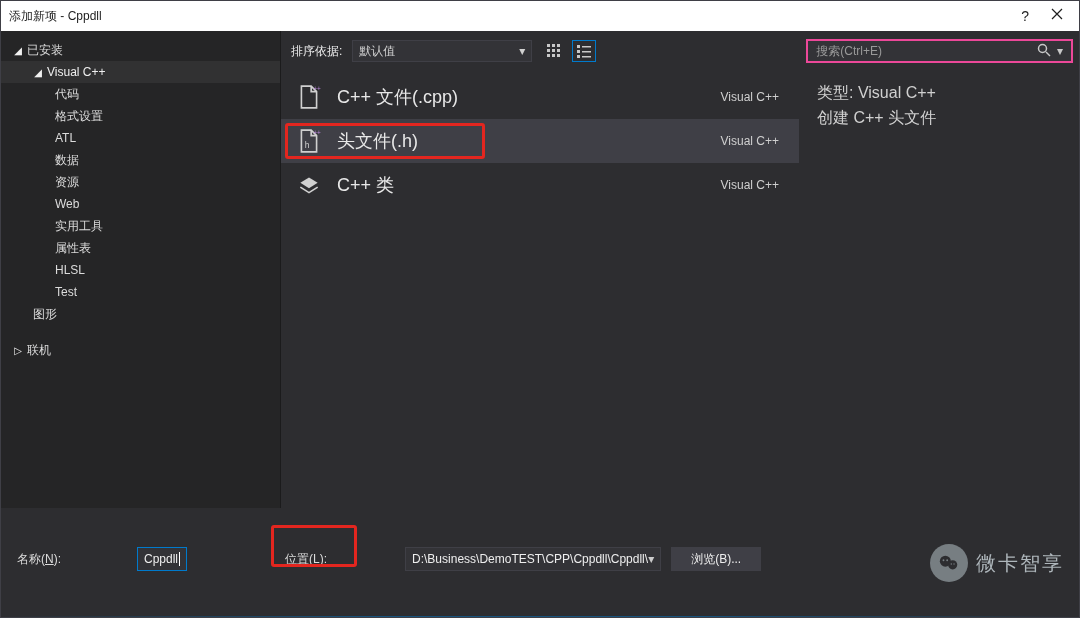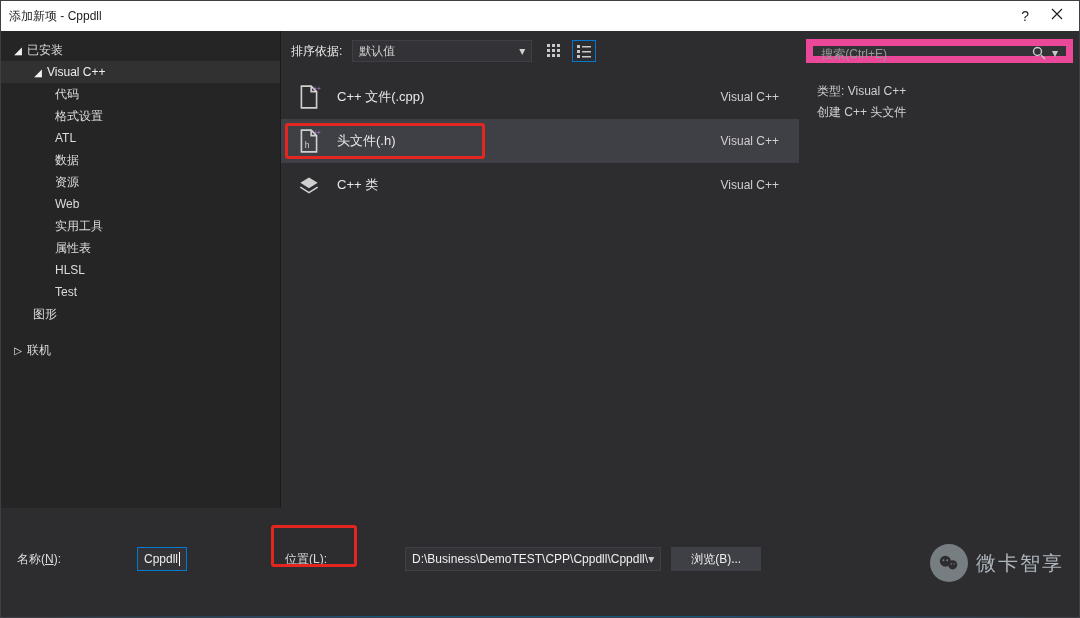--- a/index.html
+++ b/index.html
@@ -19,34 +19,34 @@
   .tree-row.highlight { color: #eee; font-weight: 500; background: rgba(255,255,255,0.06); }
   .caret { width: 10px; text-align: center; margin-right: 4px; font-size: 10px; color: #f1f1f1; }
   .center { flex: 1; display: flex; flex-direction: column; min-width: 0; }
   .sortbar { height: 40px; display: flex; align-items: center; gap: 10px; padding: 0 6px; }
   .sortbar .lbl { margin-left: 4px; }
   .sortbar .combo { width: 180px; height: 22px; background: #333337; border: 1px solid #3f3f46; display: flex; align-items: center; justify-content: space-between; padding: 0 6px; color: #d0d0d0; }
   .sortbar .viewtoggles { display: flex; gap: 6px; }
   .sortbar .vt { width: 24px; height: 22px; display: flex; align-items: center; justify-content: center; }
   .sortbar .vt.active { border: 1px solid #007acc; }
   .searchwrap { flex: 1; display: flex; align-items: center; margin-left: 200px; }
-  .searchbox { flex: 1; height: 24px; background: #333337; border: 7px solid #ec4899; display: flex; align-items: flex-start; padding: 0 8px; color: #999; }
+  .searchbox { flex: 1; height: 24px; background: #333337; border: 2px solid #ec4899; display: flex; align-items: center; padding: 0 8px; color: #999; }
   .searchbox .ph { flex: 1; }
   .searchbox .sicon { color: #ccc; }
   .listarea { flex: 1; overflow: hidden; padding: 4px 0; }
   .itemrow { display: flex; align-items: center; height: 44px; padding: 0 14px; gap: 14px; color: #e8e8e8; }
   .itemrow .icon { width: 28px; height: 28px; display: flex; align-items: center; justify-content: center; }
-  .itemrow .label { flex: 1; font-size: 13px; }
+  .itemrow .label { flex: 1; font-size: 18px; }
   .itemrow .lang { color: #cfcfcf; font-size: 12px; margin-right: 6px; }
   .itemrow.selected { background: #3f3f46; }
   .redbox-item .iconlabel, .redbox-bottom { position: relative; }
   .redbox-item .iconlabel { display:flex; align-items:center; gap:14px; }
   .redbox-item .iconlabel-border { position:absolute; left:-10px; top:-4px; width:200px; height:36px; border:3px solid #e3261f; border-radius:3px; pointer-events:none; }
   .rpanel { width: 280px; padding: 12px 18px; background: #2d2d30; }
-  .rpanel .line { font-size: 12px; color: #d0d0d0; margin-bottom: 4px; }
+  .rpanel .line { font-size: 16px; color: #d0d0d0; margin-bottom: 4px; }
   .bottom { height: 108px; padding: 6px 16px 12px 16px; display: flex; gap: 10px; }
   .formrow { display: flex; align-items: center; gap: 10px; }
   .formrow .flabel { width: 110px; color: #dcdcdc; }
   .formrow .flabel .ul { text-decoration: underline; }
   .formrow .finput { flex: 1; height: 24px; background: #333337; border: 1px solid #3f3f46; color: #eee; padding: 0 6px; display: flex; align-items: center; }
   .formrow .finput.focused { border: 1px solid #007acc; }
   .formrow .browse { width: 90px; height: 24px; margin-right: 100px; border: 1px solid #3f3f46; background: #3f3f46; color: #eee; display:flex; align-items:center; justify-content:center; }
   .actions { display: flex; justify-content: flex-end; gap: 10px; padding-right: 16px; margin-top: 2px; }
   .actions .btn { min-width: 80px; height: 26px; padding: 0 14px; display:flex; align-items:center; justify-content:center; border:1px solid #3f3f46; background:#3f3f46; color:#eee; }
   .actions .btn.primary { border: 2px solid #007acc; }

